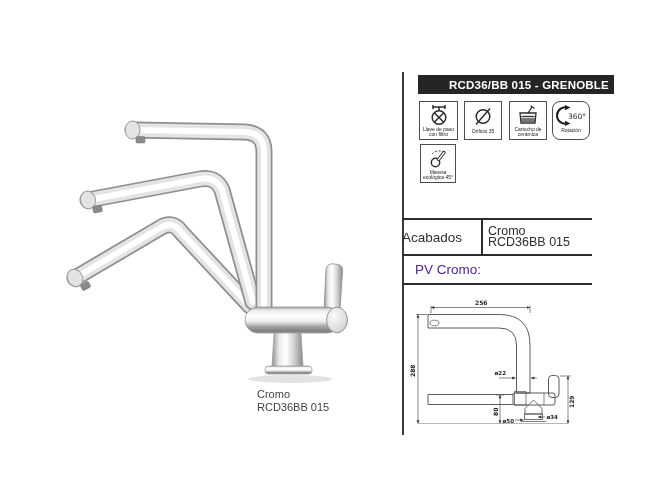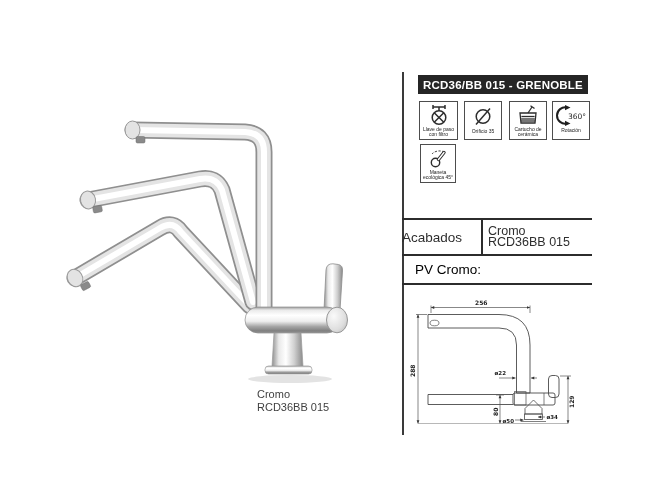--- a/index.html
+++ b/index.html
@@ -12,54 +12,55 @@
   
   #faucet-photo{left:40px;top:90px;width:340px;height:300px;}
   #photo-caption{left:257px;top:388px;font-size:11px;line-height:13px;color:#3f3f3f;}
 
   
   #panel-vline{left:402px;top:72px;width:2px;height:363px;background:#3a3a3a;}
   #product-header{
     left:418px;top:75px;width:170px;height:19px;background:#252525;color:#fff;
     font-size:11.5px;font-weight:bold;display:flex;align-items:center;justify-content:center;
     letter-spacing:.2px;
+    padding-left:26px;
   }
   .icon-box{
     border:1px solid #4d4d4d;background:#fff;box-sizing:border-box;
     display:flex;flex-direction:column;align-items:center;justify-content:flex-start;
     padding-top:2px;
   }
   .icon-box .glyph{flex:0 0 auto;}
   .icon-box .lbl{
     font-size:5px;line-height:5px;text-align:center;color:#222;margin-top:1px;
     width:95%;
   }
   #feat-1{left:419px;top:101px;width:39px;height:39px;}
   #feat-2{left:464px;top:101px;width:38px;height:39px;}
   #feat-3{left:509px;top:101px;width:38px;height:39px;}
-  #feat-4{left:552px;top:101px;width:38px;height:39px;}
+  #feat-4{left:552px;top:101px;width:38px;height:39px;border-radius:8px;}
   #feat-5{left:420px;top:144px;width:36px;height:39px;}
 
   .hline{left:402px;width:190px;height:2px;background:#2c2c2c;}
   #tline-1{top:218px;}
   #tline-2{top:254px;}
   #tline-3{top:283px;}
   #cell-divider{left:481px;top:218px;width:2px;height:38px;background:#2c2c2c;}
 
   #acabados-cell{
     left:403px;top:220px;width:58px;height:34px;display:flex;align-items:center;justify-content:center;
     font-size:13.5px;color:#2e2e2e;
   }
   #finish-cell{
     left:488px;top:220px;width:104px;height:34px;display:flex;flex-direction:column;justify-content:center;
     font-size:12.5px;line-height:11.5px;color:#2e2e2e;
   }
   #pv-row{
     left:403px;top:256px;width:189px;height:26px;display:flex;align-items:center;
-    font-size:13.5px;color:#000000;padding-left:12px;box-sizing:border-box;
+    font-size:13.5px;color:#4c1d95;padding-left:12px;box-sizing:border-box;
   }
   #tech-drawing{left:403px;top:290px;width:190px;height:145px;}
 
   svg text{font-family:"DejaVu Sans", sans-serif;}
   .dimtxt{font-size:6px;font-weight:bold;fill:#1c1c1c;}
   .dimtxt-s{font-size:5.5px;font-weight:bold;fill:#1c1c1c;}
 </style>
 </head>
 <body>
 

